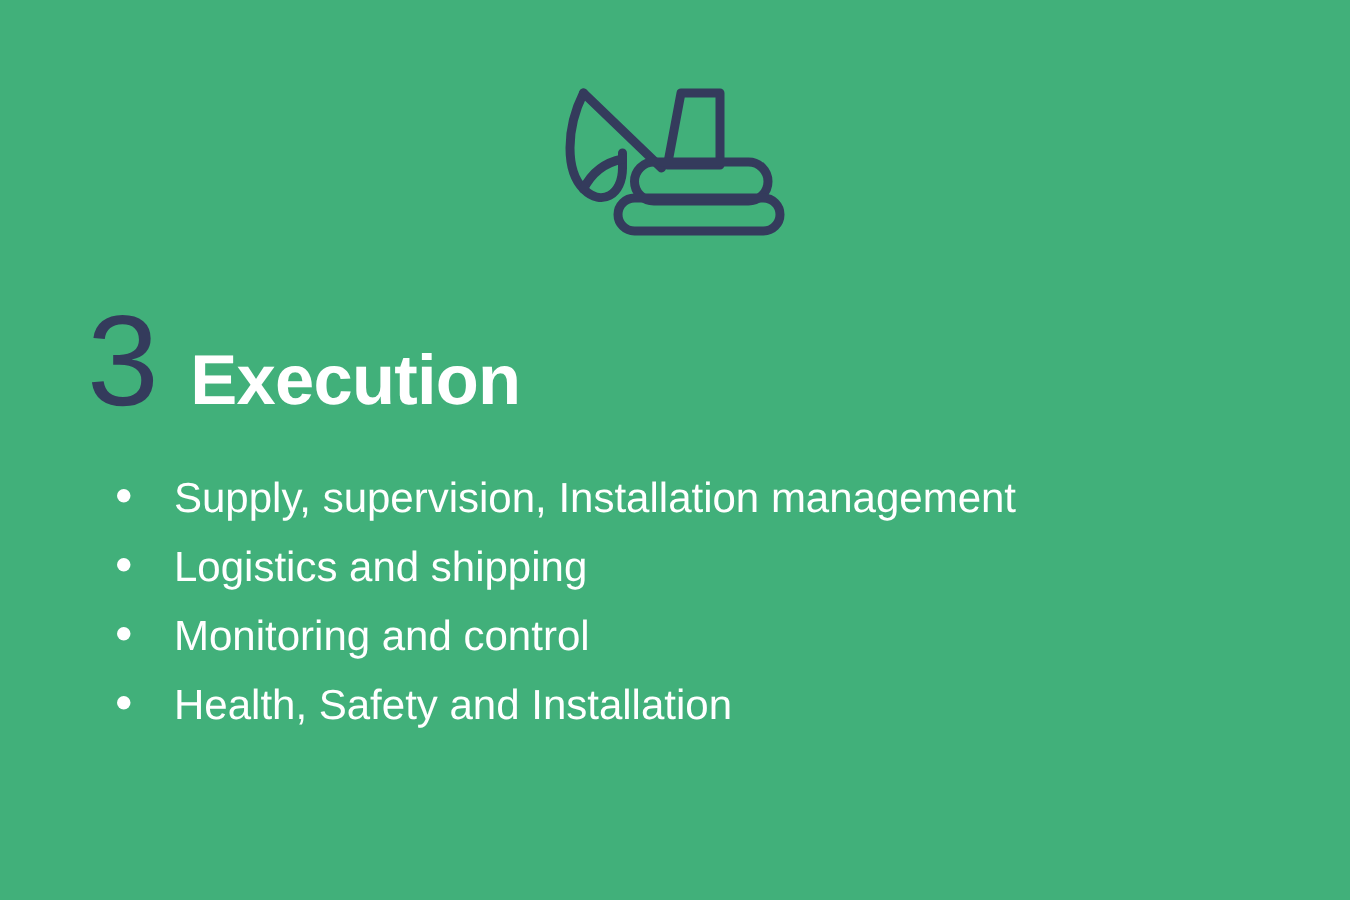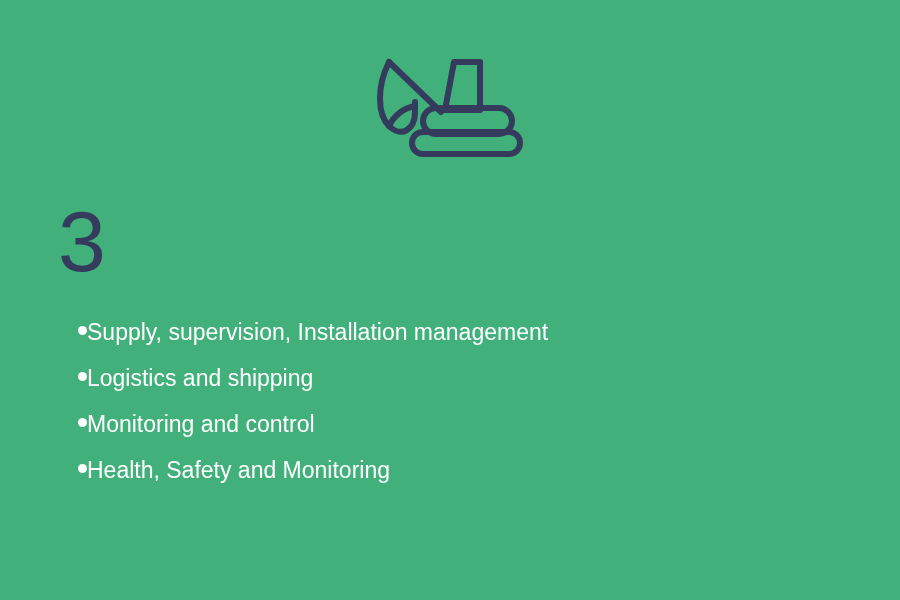--- a/index.html
+++ b/index.html
@@ -81,21 +81,22 @@
   }
   .bullet-dot {
     width: 9px;
     height: 9px;
     border-radius: 50%;
     background: #ffffff;
     flex: 0 0 auto;
     margin-top: 13px;
   }
   .bullet-label {
-    font-size: 23px;
+    margin-left: 29px;
+    font-size: 28px;
     font-weight: 400;
     color: #ffffff;
     line-height: 38px;
     white-space: nowrap;
     font-family: "Liberation Sans", sans-serif;
   }
 </style>
 </head>
 <body>
 
@@ -113,34 +114,35 @@
       <path d="M70 60 L 79 12 L 105 12 L 105 60 Z"></path>
 
       <rect x="48" y="58" width="89" height="26" rx="13"></rect>
 
       <rect x="37" y="82" width="108" height="22" rx="11"></rect>
     </svg>
   </div>
 
   <div class="title-row">
     <span class="title-number">3</span>
+    <span class="title-text">Execution</span>
   </div>
 
   <ul class="bullet-list">
     <li>
       <span class="bullet-dot"></span>
       <span class="bullet-label">Supply, supervision, Installation management</span>
     </li>
     <li>
       <span class="bullet-dot"></span>
       <span class="bullet-label">Logistics and shipping</span>
     </li>
     <li>
       <span class="bullet-dot"></span>
       <span class="bullet-label">Monitoring and control</span>
     </li>
     <li>
       <span class="bullet-dot"></span>
-      <span class="bullet-label">Health, Safety and Monitoring</span>
+      <span class="bullet-label">Health, Safety and Installation</span>
     </li>
   </ul>
 
 </div>
 
 </body></html>

